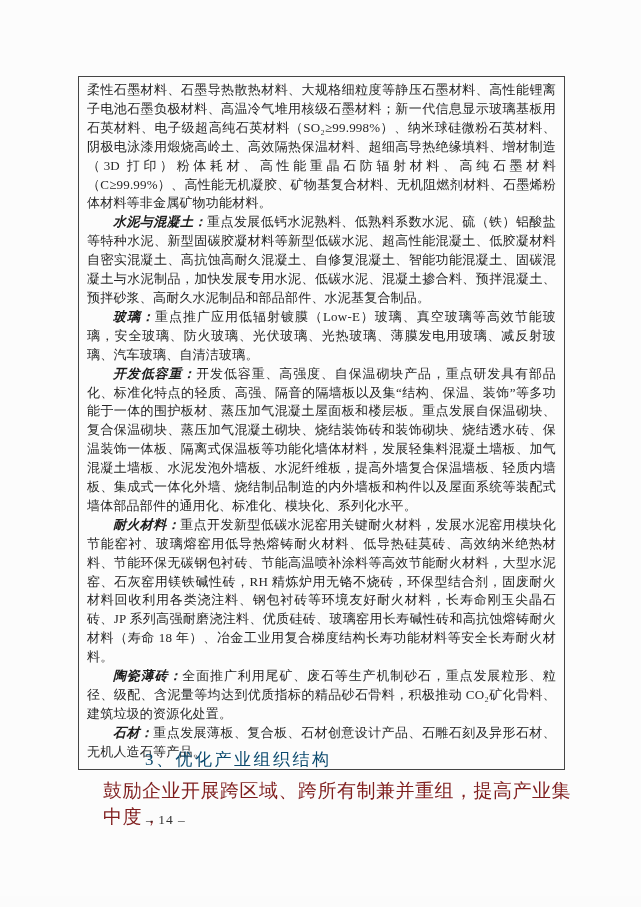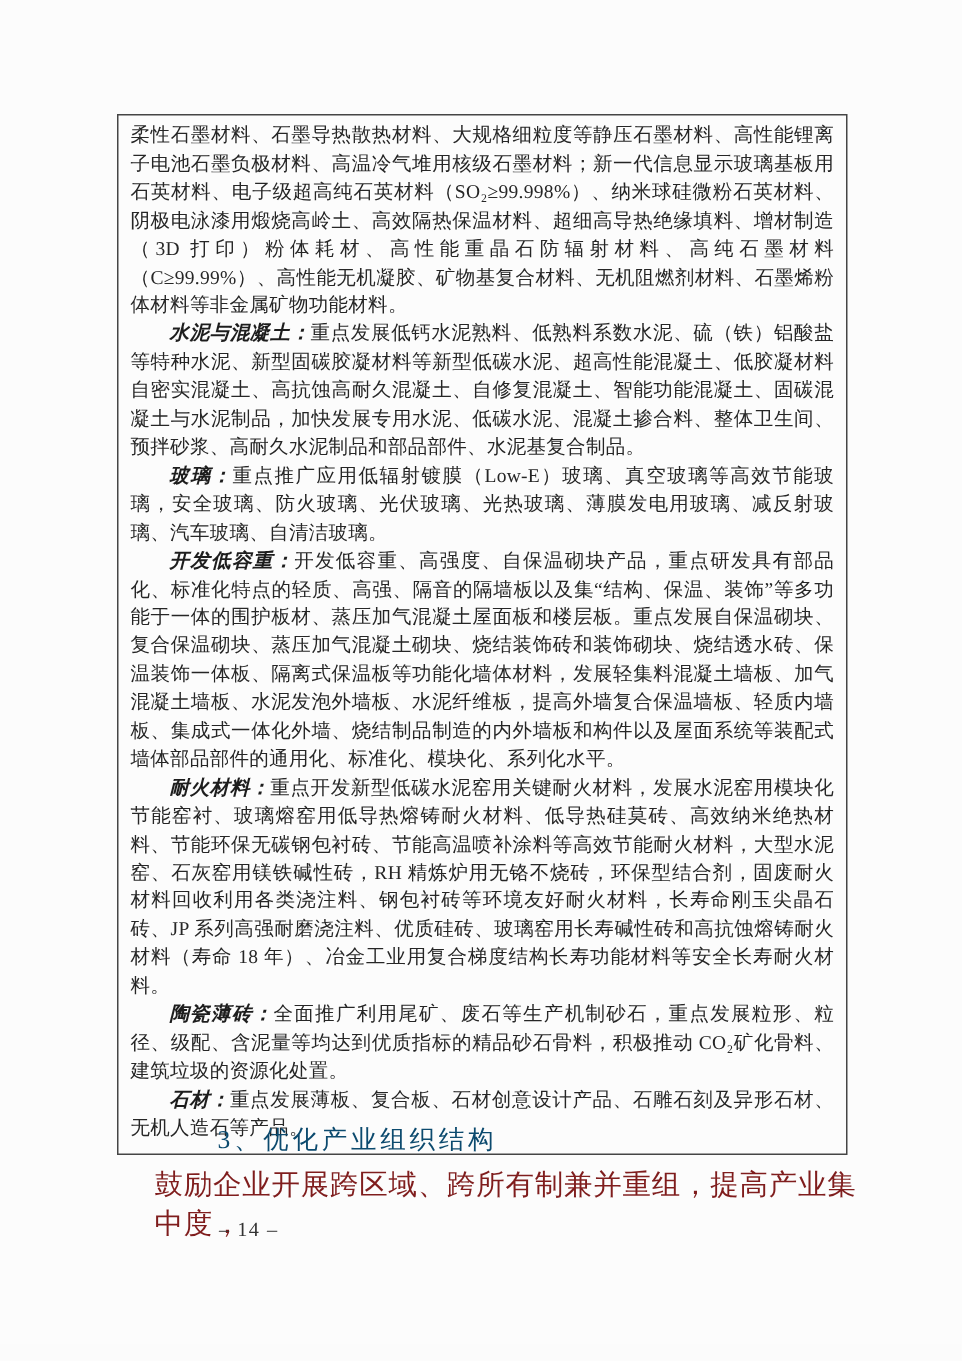--- a/index.html
+++ b/index.html
@@ -60,21 +60,21 @@
     margin-left: 45px;
   }
 </style>
 </head>
 <body>
 
 <div class="page">
 
   <div class="content-box">
     <p><b></b><span>柔性石墨材料、石墨导热散热材料、大规格细粒度等静压石墨材料、高性能锂离子电池石墨负极材料、高温冷气堆用核级石墨材料；新一代信息显示玻璃基板用石英材料、电子级超高纯石英材料（SO₂≥99.998%）、纳米球硅微粉石英材料、阴极电泳漆用煅烧高岭土、高效隔热保温材料、超细高导热绝缘填料、增材制造（3D 打印）粉体耗材、高性能重晶石防辐射材料、高纯石墨材料（C≥99.99%）、高性能无机凝胶、矿物基复合材料、无机阻燃剂材料、石墨烯粉体材料等非金属矿物功能材料。</span></p>
-    <p class="indent"><b>水泥与混凝土：</b><span>重点发展低钙水泥熟料、低熟料系数水泥、硫（铁）铝酸盐等特种水泥、新型固碳胶凝材料等新型低碳水泥、超高性能混凝土、低胶凝材料自密实混凝土、高抗蚀高耐久混凝土、自修复混凝土、智能功能混凝土、固碳混凝土与水泥制品，加快发展专用水泥、低碳水泥、混凝土掺合料、整体卫生间、预拌砂浆、高耐久水泥制品和部品部件、水泥基复合制品。</span></p>
+    <p class="indent"><b>水泥与混凝土：</b><span>重点发展低钙水泥熟料、低熟料系数水泥、硫（铁）铝酸盐等特种水泥、新型固碳胶凝材料等新型低碳水泥、超高性能混凝土、低胶凝材料自密实混凝土、高抗蚀高耐久混凝土、自修复混凝土、智能功能混凝土、固碳混凝土与水泥制品，加快发展专用水泥、低碳水泥、混凝土掺合料、预拌混凝土、预拌砂浆、高耐久水泥制品和部品部件、水泥基复合制品。</span></p>
     <p class="indent"><b>玻璃：</b><span>重点推广应用低辐射镀膜（Low-E）玻璃、真空玻璃等高效节能玻璃，安全玻璃、防火玻璃、光伏玻璃、光热玻璃、薄膜发电用玻璃、减反射玻璃、汽车玻璃、自清洁玻璃。</span></p>
     <p class="indent"><b>开发低容重：</b><span>开发低容重、高强度、自保温砌块产品，重点研发具有部品化、标准化特点的轻质、高强、隔音的隔墙板以及集“结构、保温、装饰”等多功能于一体的围护板材、蒸压加气混凝土屋面板和楼层板。重点发展自保温砌块、复合保温砌块、蒸压加气混凝土砌块、烧结装饰砖和装饰砌块、烧结透水砖、保温装饰一体板、隔离式保温板等功能化墙体材料，发展轻集料混凝土墙板、加气混凝土墙板、水泥发泡外墙板、水泥纤维板，提高外墙复合保温墙板、轻质内墙板、集成式一体化外墙、烧结制品制造的内外墙板和构件以及屋面系统等装配式墙体部品部件的通用化、标准化、模块化、系列化水平。</span></p>
     <p class="indent"><b>耐火材料：</b><span>重点开发新型低碳水泥窑用关键耐火材料，发展水泥窑用模块化节能窑衬、玻璃熔窑用低导热熔铸耐火材料、低导热硅莫砖、高效纳米绝热材料、节能环保无碳钢包衬砖、节能高温喷补涂料等高效节能耐火材料，大型水泥窑、石灰窑用镁铁碱性砖，RH 精炼炉用无铬不烧砖，环保型结合剂，固废耐火材料回收利用各类浇注料、钢包衬砖等环境友好耐火材料，长寿命刚玉尖晶石砖、JP 系列高强耐磨浇注料、优质硅砖、玻璃窑用长寿碱性砖和高抗蚀熔铸耐火材料（寿命 18 年）、冶金工业用复合梯度结构长寿功能材料等安全长寿耐火材料。</span></p>
     <p class="indent"><b>陶瓷薄砖：</b><span>全面推广利用尾矿、废石等生产机制砂石，重点发展粒形、粒径、级配、含泥量等均达到优质指标的精品砂石骨料，积极推动 CO₂矿化骨料、建筑垃圾的资源化处置。</span></p>
     <p class="indent"><b>石材：</b><span>重点发展薄板、复合板、石材创意设计产品、石雕石刻及异形石材、无机人造石等产品。</span></p>
   </div>
 
   <div class="section-heading">3、优化产业组织结构</div>
 
   <div class="section-body">鼓励企业开展跨区域、跨所有制兼并重组，提高产业集中度，</div>

